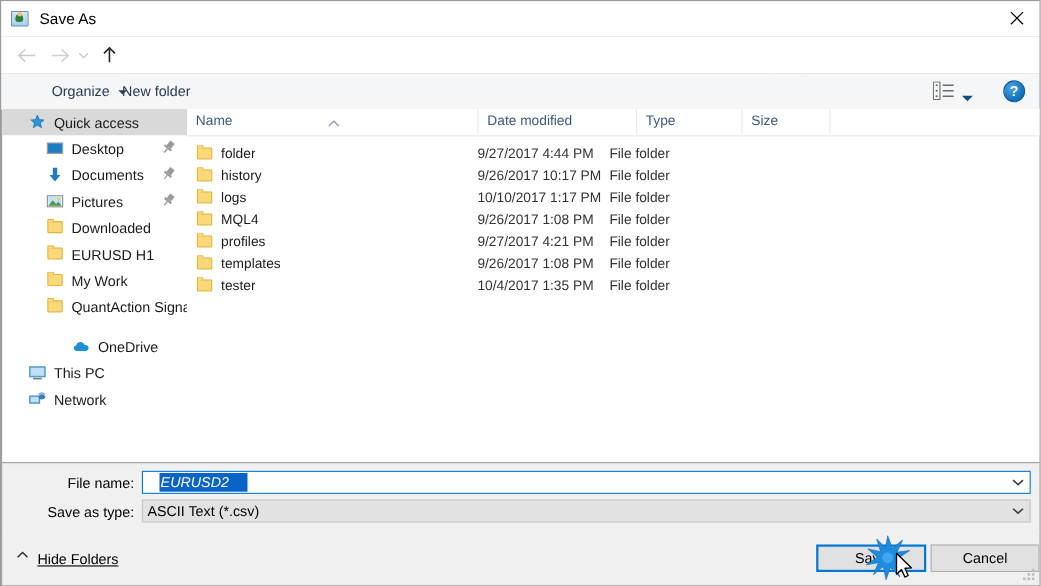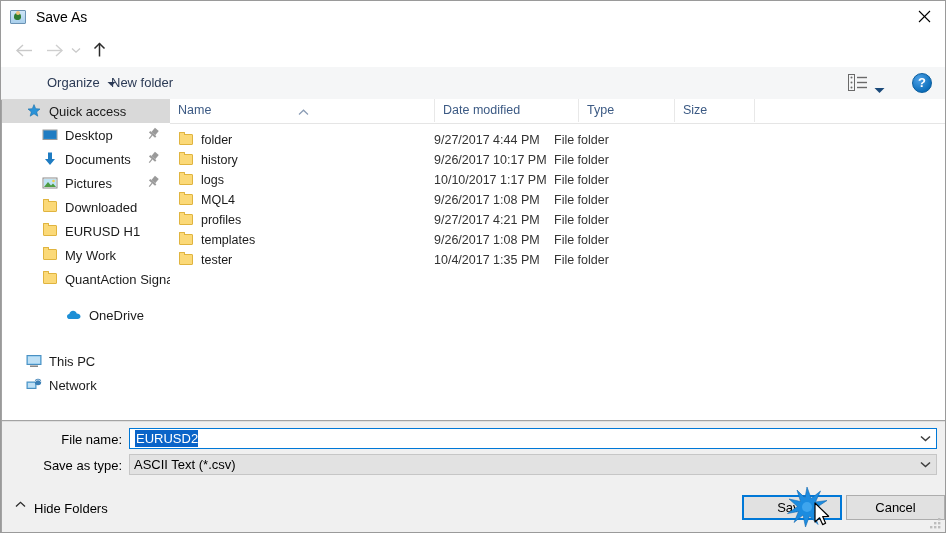--- a/index.html
+++ b/index.html
@@ -377,42 +377,44 @@
     color: #000000;
     padding-left: 4px;
     white-space: nowrap;
     overflow: hidden;
   }
   .combo-value.selected-text {
     display: inline-block;
     flex: 0 0 auto;
     background: #0a64c8;
     color: #ffffff;
-    margin-left: 5px;
-    padding: 1px 0 1px 1px;
+    margin-left: 15px;
+    padding: 1px 17px 1px 1px;
+    font-style: italic;
   }
   .combo-arrow {
     flex: 0 0 auto;
     width: 22px; height: 19px;
     display: flex; align-items: center; justify-content: center;
   }
 
   
   .footer {
     position: absolute;
     left: 1px; top: 482px;
     width: 944px; height: 50px;
     background: #f0f0f0;
   }
   .hide-folders {
     position: absolute;
     left: 14px; top: 500px;
     display: flex;
     font-size: 13px;
     color: #000000;
+    text-decoration: underline;
   }
   .hide-caret { margin-right: 8px; display: inline-flex; }
 
   .btn {
     position: absolute;
     height: 25px;
     box-sizing: border-box;
     font-size: 13px;
     color: #000000;
     background: #e1e1e1;
@@ -666,21 +668,21 @@
     <div class="side-gap"></div>
 
     <div class="side-item indent-0" style="padding-left:24px;margin-left:40px;">
       <span class="side-icon">
         <svg width="16" height="16" viewBox="0 0 16 16">
           <path d="M4 12 C1.8 12 1 10.7 1 9.4 C1 8.1 2 7.1 3.3 7 C3.6 5.1 5.2 3.8 7.1 3.8 C8.8 3.8 10.2 4.9 10.7 6.4 C12.6 6.4 14.5 7.4 14.5 9.3 C14.5 11 13.2 12 11.6 12 Z" fill="#1d8fd6"></path>
         </svg>
       </span>
       <span class="side-label">OneDrive</span>
     </div>
-    <div class="side-item indent-0" style="padding-left:24px;margin-top:22px;">
+    <div class="side-item indent-0" style="padding-left:24px;">
       <span class="side-icon">
         <svg width="16" height="16" viewBox="0 0 16 16">
           <rect x="1" y="2.5" width="14" height="9" fill="#7cc0ea" stroke="#4a90c2" stroke-width="1"></rect>
           <rect x="2" y="3.5" width="12" height="7" fill="#bfe0f5"></rect>
           <rect x="4" y="12.5" width="8" height="1.4" fill="#7a7a7a"></rect>
         </svg>
       </span>
       <span class="side-label">This PC</span>
     </div>
     <div class="side-item indent-0" style="padding-left:24px;">

